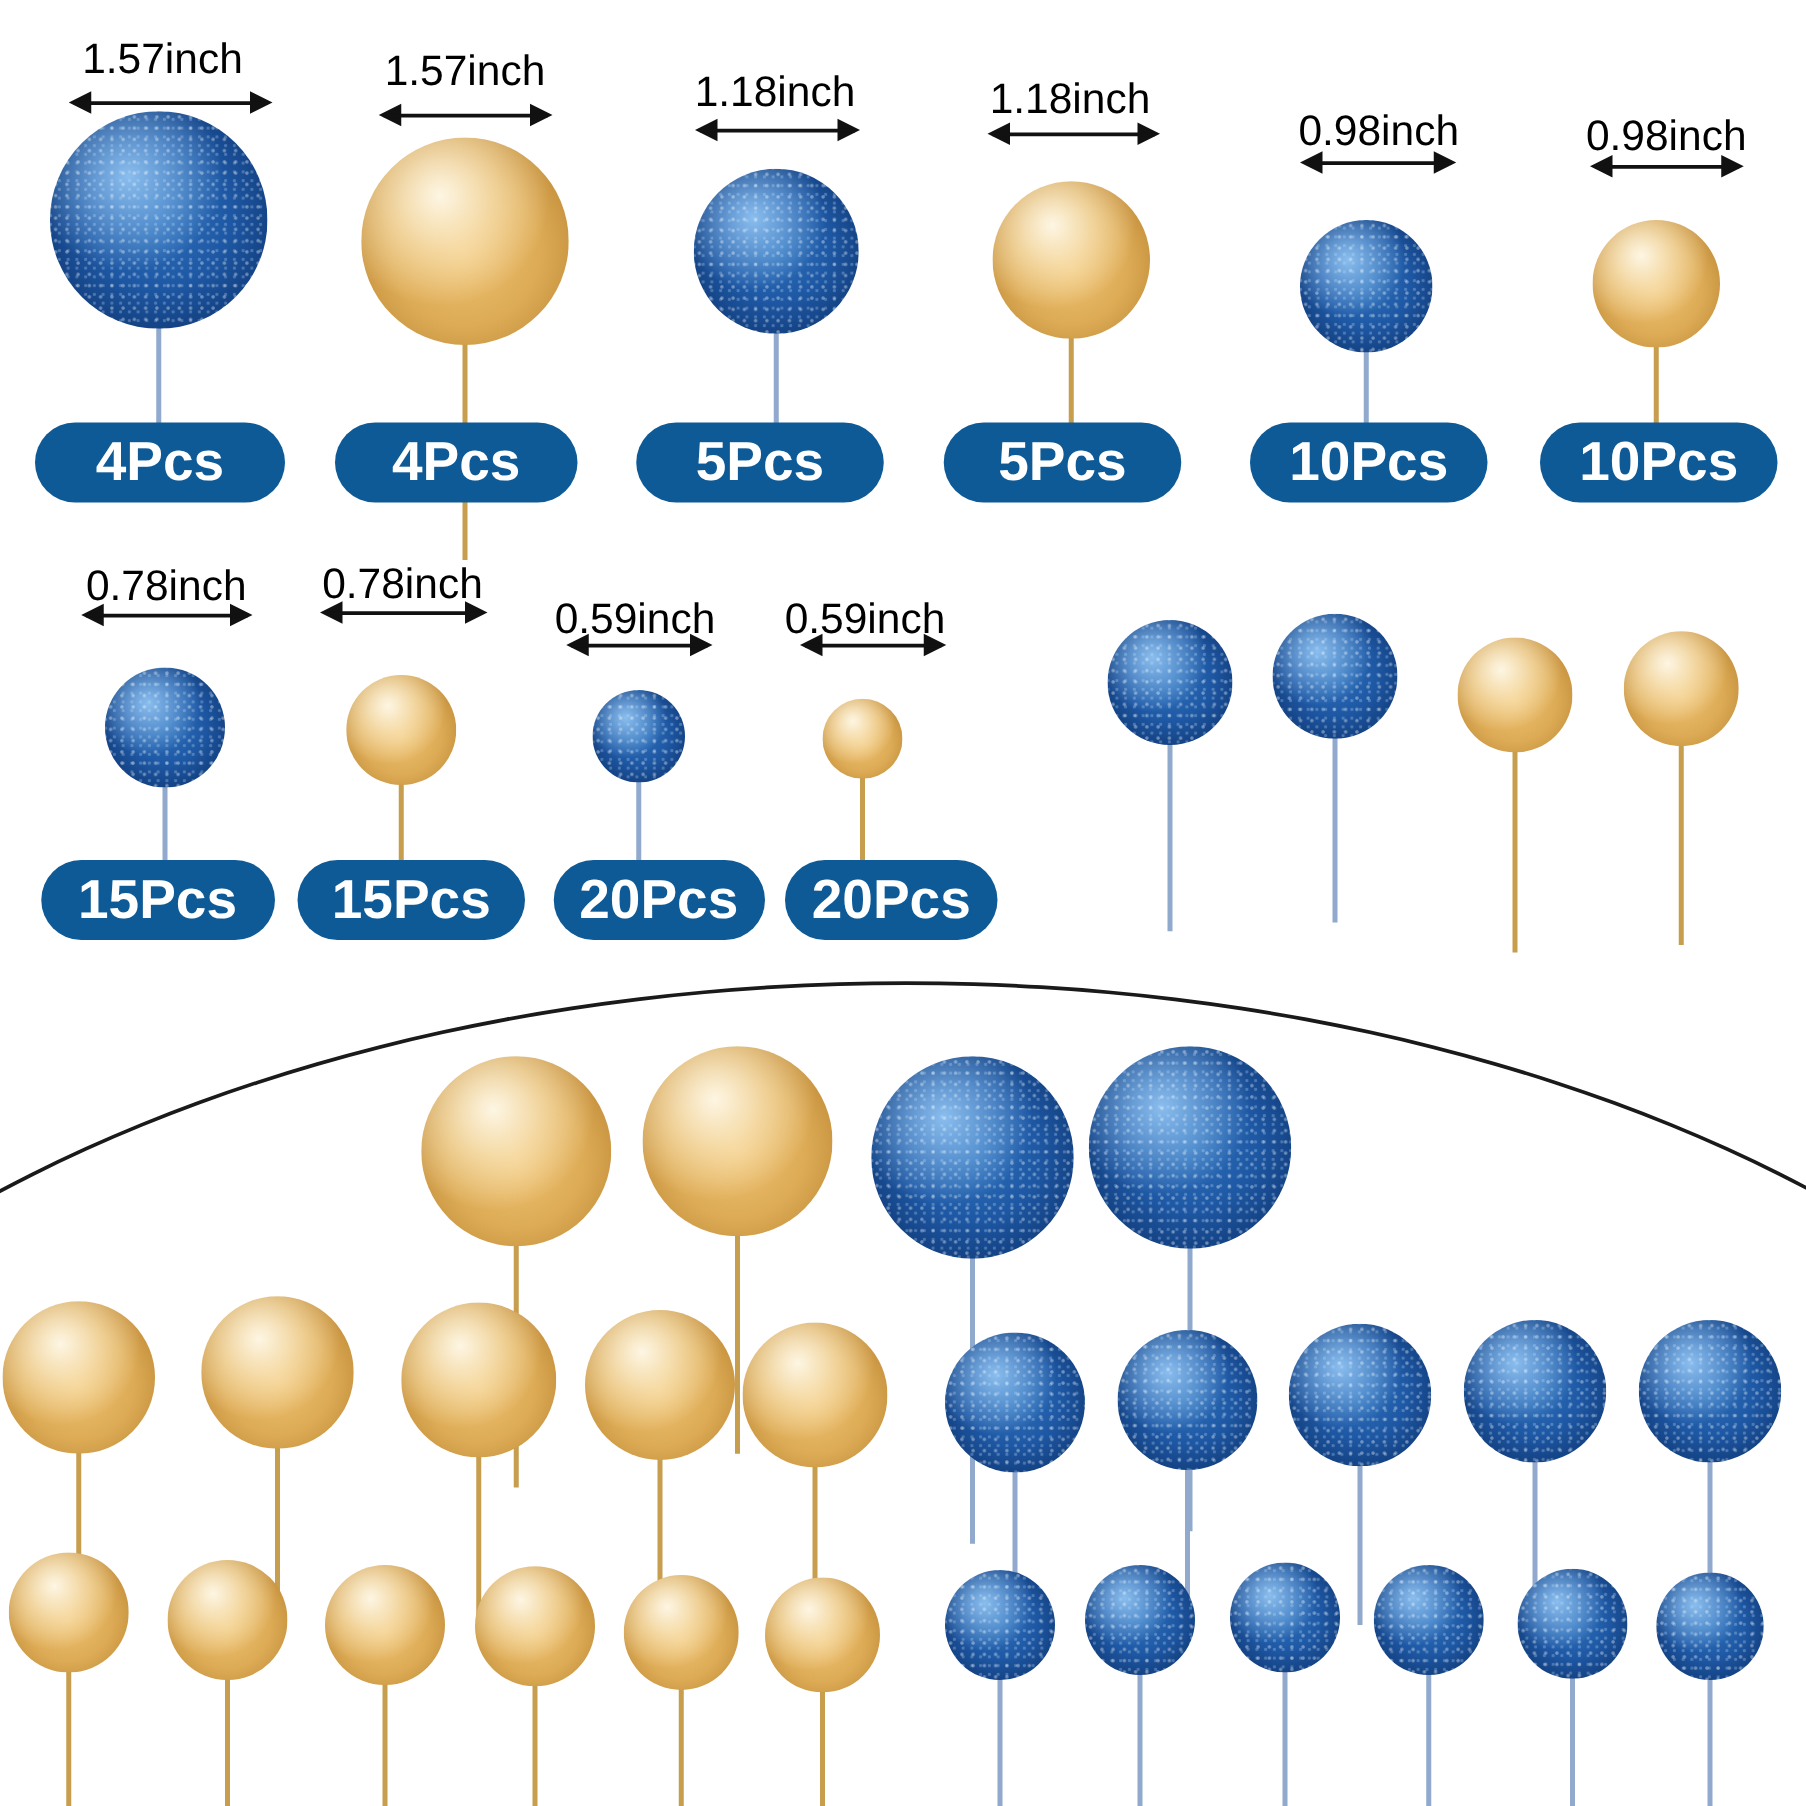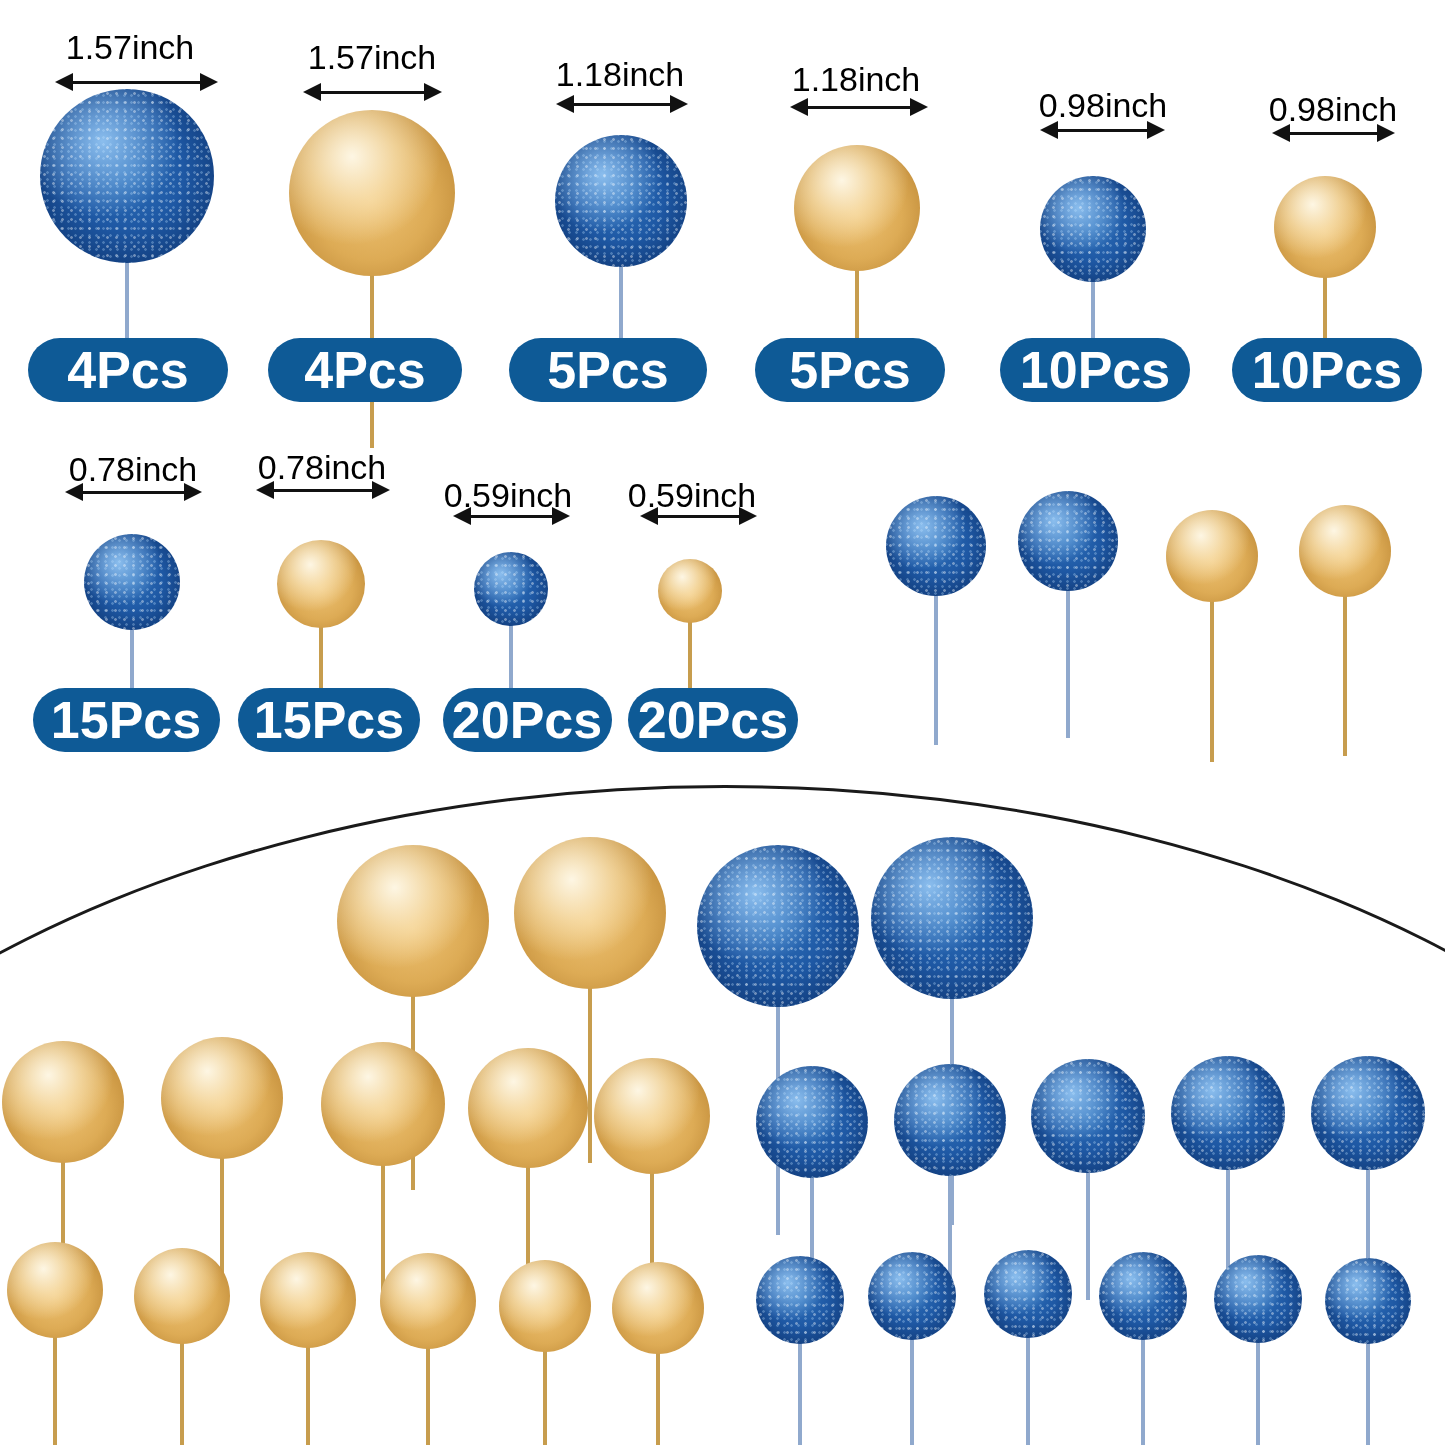--- a/index.html
+++ b/index.html
@@ -31,21 +31,21 @@
 
   .stick { width: 4px; }
   .stick.blue { background: var(--stick-blue, #90a9cd); }
   .stick.gold { background: var(--stick-gold, #c79d4e); }
 
   .pill {
     height: 64px;
     border-radius: 32px;
     background: var(--pill-bg, #0e5a96);
     color: var(--pill-text, #ffffff);
-    font-size: 52px;
+    font-size: 44px;
     font-weight: bold;
     text-align: center;
     line-height: 64px;
     white-space: nowrap;
   }
 
   .dim-label {
     font-size: 34px;
     color: #000000;
     text-align: center;

